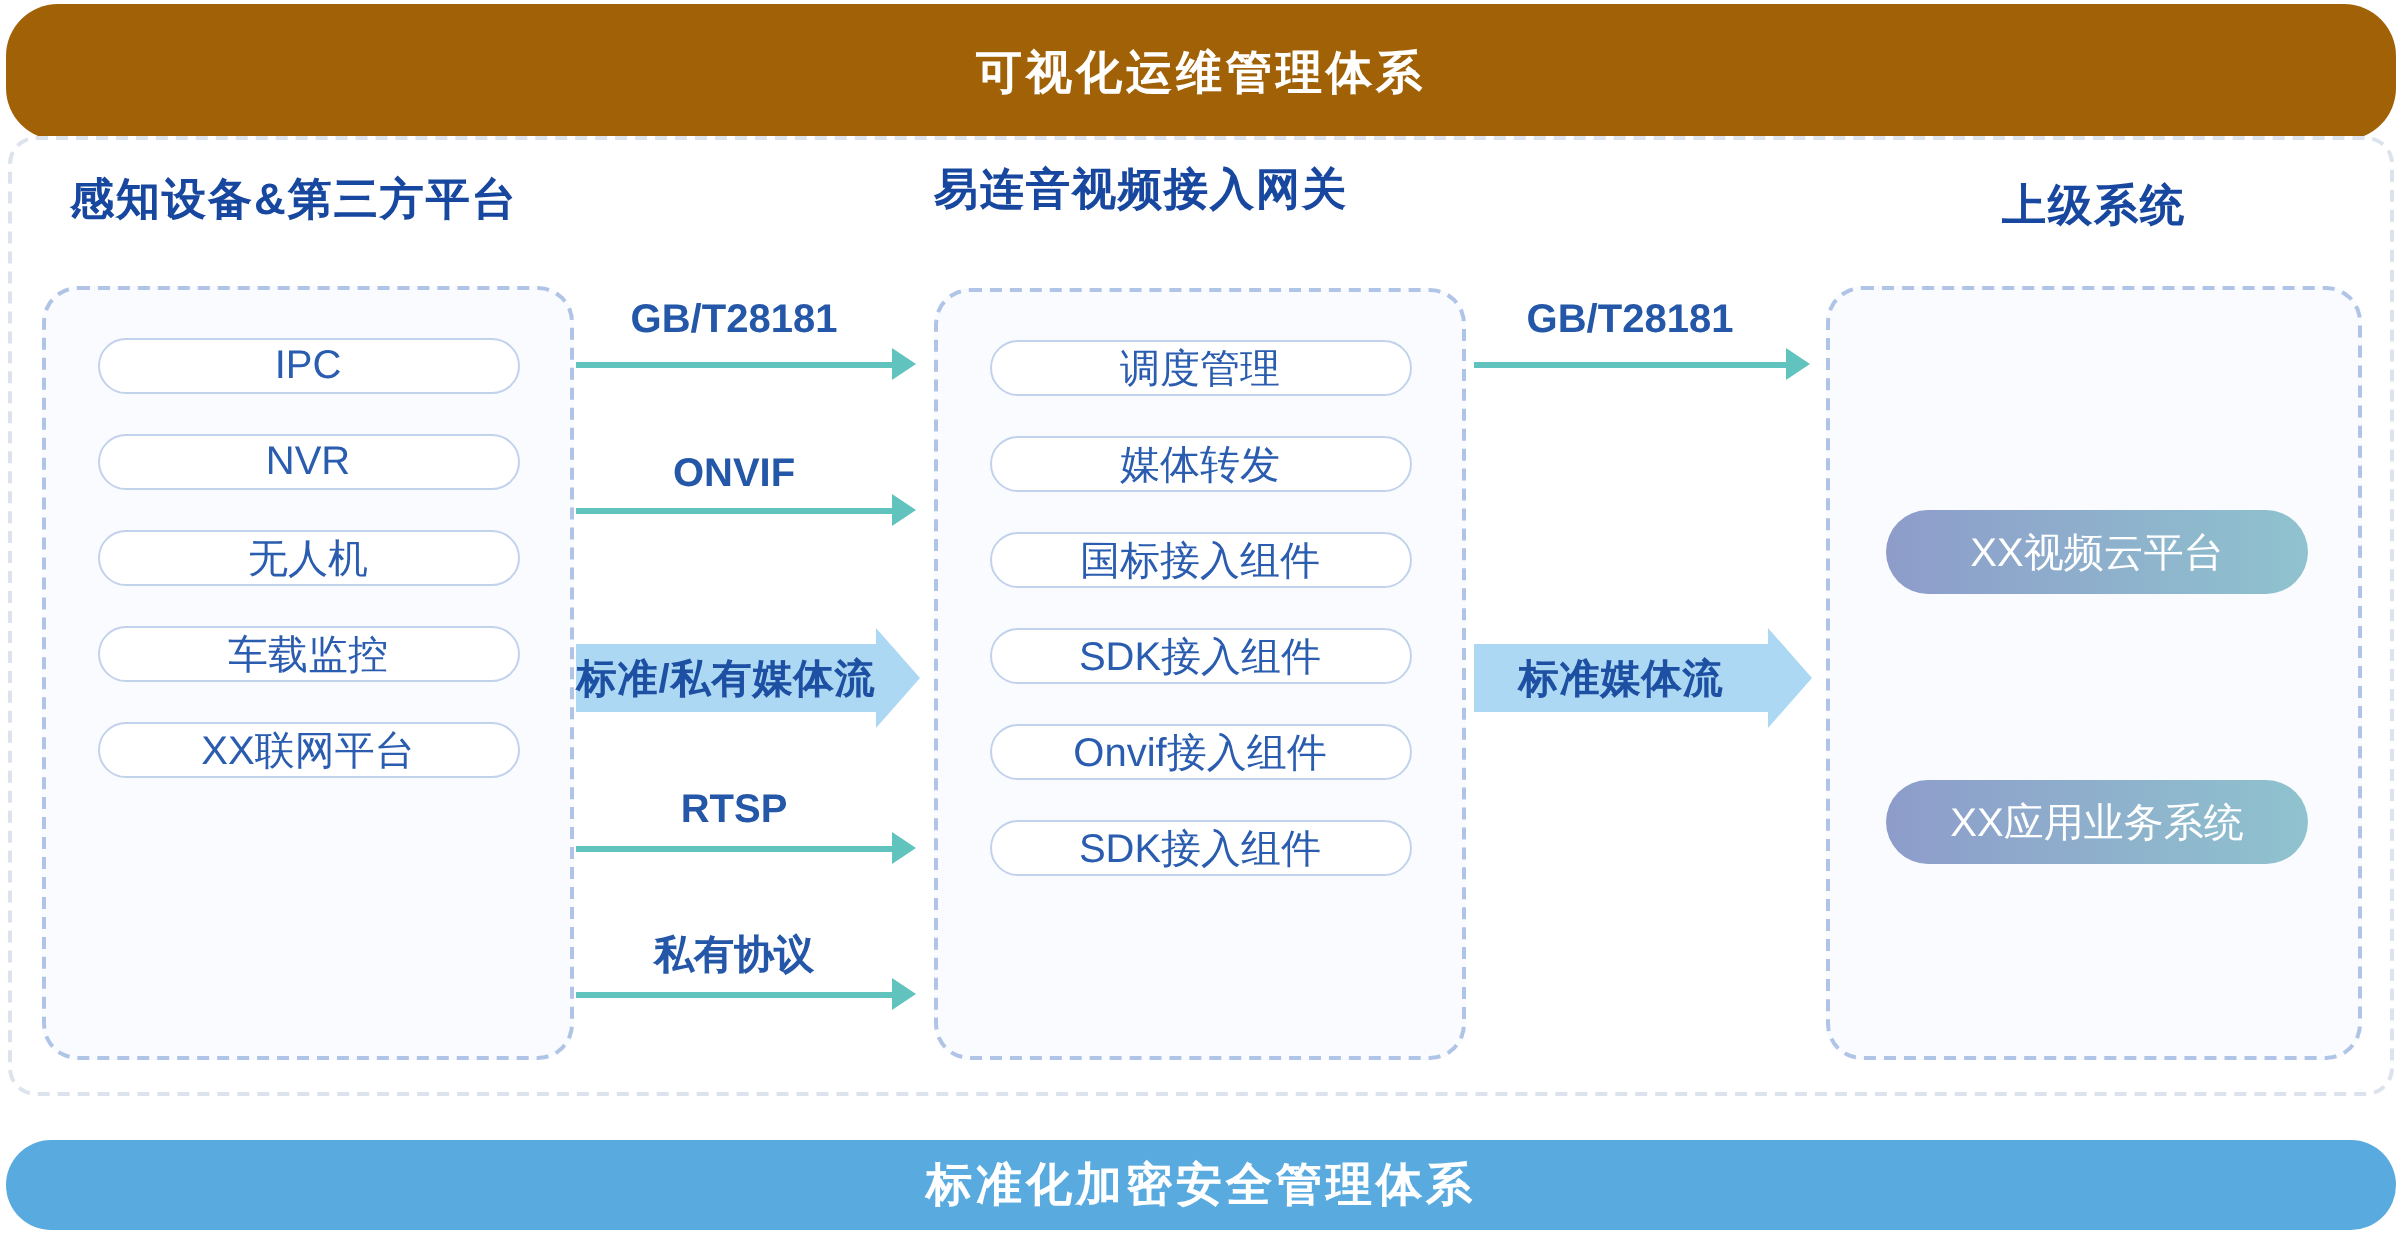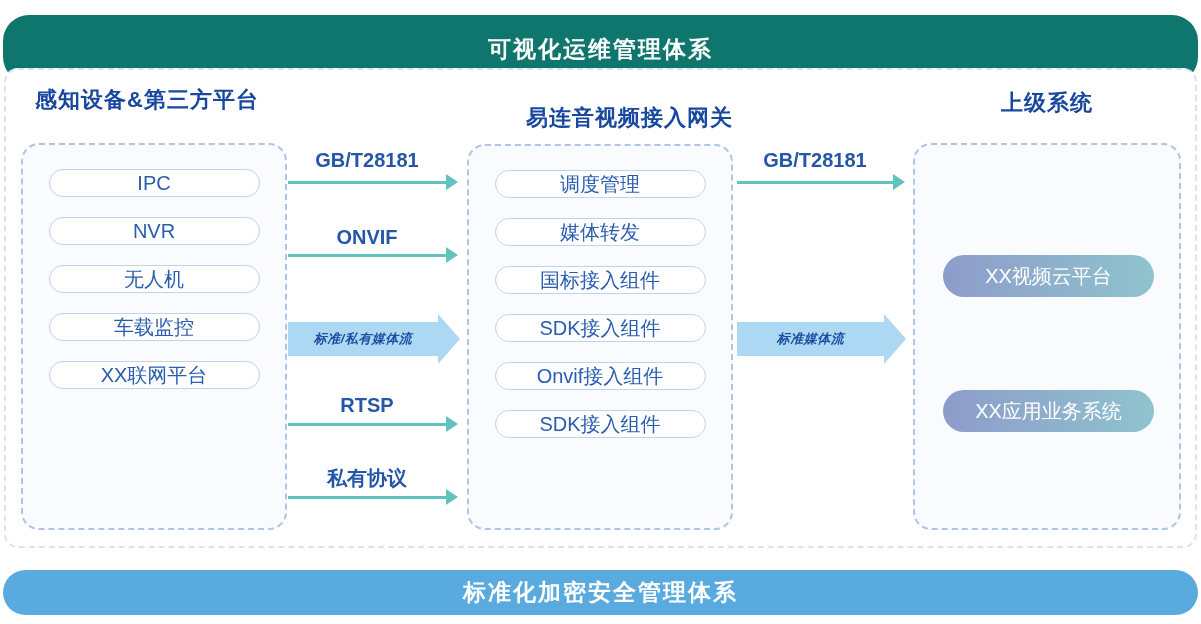--- a/index.html
+++ b/index.html
@@ -2,31 +2,31 @@
 <html><head>
 <meta charset="utf-8">
 <style>
   html,body{margin:0;padding:0;background:#ffffff;}
   body{font-family:"Liberation Sans","DejaVu Sans",sans-serif;}
   .canvas{position:relative;width:1201px;height:624px;background:#ffffff;overflow:hidden;}
 
   
   .banner{position:absolute;left:3px;width:1195px;display:flex;align-items:center;justify-content:center;
           color:#ffffff;font-weight:bold;font-size:23px;letter-spacing:2px;}
-  .banner-top{top:15px;height:68px;border-radius:26px;background:#0f766e;}
+  .banner-top{top:2px;height:68px;border-radius:26px;background:#a16207;}
   .banner-bottom{top:570px;height:45px;border-radius:23px;background:#58AADF;}
 
   
   .outer-box{position:absolute;left:4px;top:68px;width:1193px;height:480px;box-sizing:border-box;
              border:2px dashed #DDE3EC;border-radius:14px;background:#ffffff;}
 
   
   .col-title{position:absolute;font-size:22px;font-weight:bold;color:#17479E;letter-spacing:1px;}
   .title-devices{left:35px;top:85px;text-align:center;}
-  .title-gateway{left:467px;top:103px;width:266px;text-align:right;}
+  .title-gateway{left:467px;top:80px;width:266px;text-align:left;}
   .title-upstream{left:913px;top:88px;width:268px;text-align:center;}
 
   
   .group-box{position:absolute;box-sizing:border-box;border:2px dashed #AFC4E6;border-radius:18px;
              background:#FAFBFE;display:flex;flex-direction:column;align-items:center;
              padding-top:24px;gap:20px;}
   .box-devices{left:21px;top:143px;width:266px;height:387px;}
   .box-gateway{left:467px;top:144px;width:266px;height:386px;}
   .box-upstream{left:913px;top:143px;width:268px;height:387px;padding:0;gap:0;}
 
@@ -41,21 +41,21 @@
              display:flex;align-items:center;justify-content:center;}
 
   
   .flow-label{position:absolute;text-align:center;font-size:20px;font-weight:600;color:#2457A7;height:24px;line-height:24px;}
   .flow-line{position:absolute;height:3px;background:#60C3BD;}
   .flow-head{position:absolute;width:0;height:0;border-top:8px solid transparent;
              border-bottom:8px solid transparent;border-left:12px solid #60C3BD;}
 
   
   .thick-arrow{position:absolute;height:34px;background:#ADD8F3;display:flex;align-items:center;justify-content:center;}
-  .thick-arrow .thick-label{color:#1D50A2;font-size:13px;font-weight:bold;letter-spacing:0.5px;font-style:italic;}
+  .thick-arrow .thick-label{color:#1D50A2;font-size:20px;font-weight:bold;letter-spacing:0.5px;}
   .thick-head{position:absolute;width:0;height:0;border-top:25px solid transparent;
               border-bottom:25px solid transparent;border-left:22px solid #ADD8F3;}
 </style>
 </head>
 <body>
 
 <div class="canvas">
 
   <div class="banner banner-top">
     <span>可视化运维管理体系</span>

